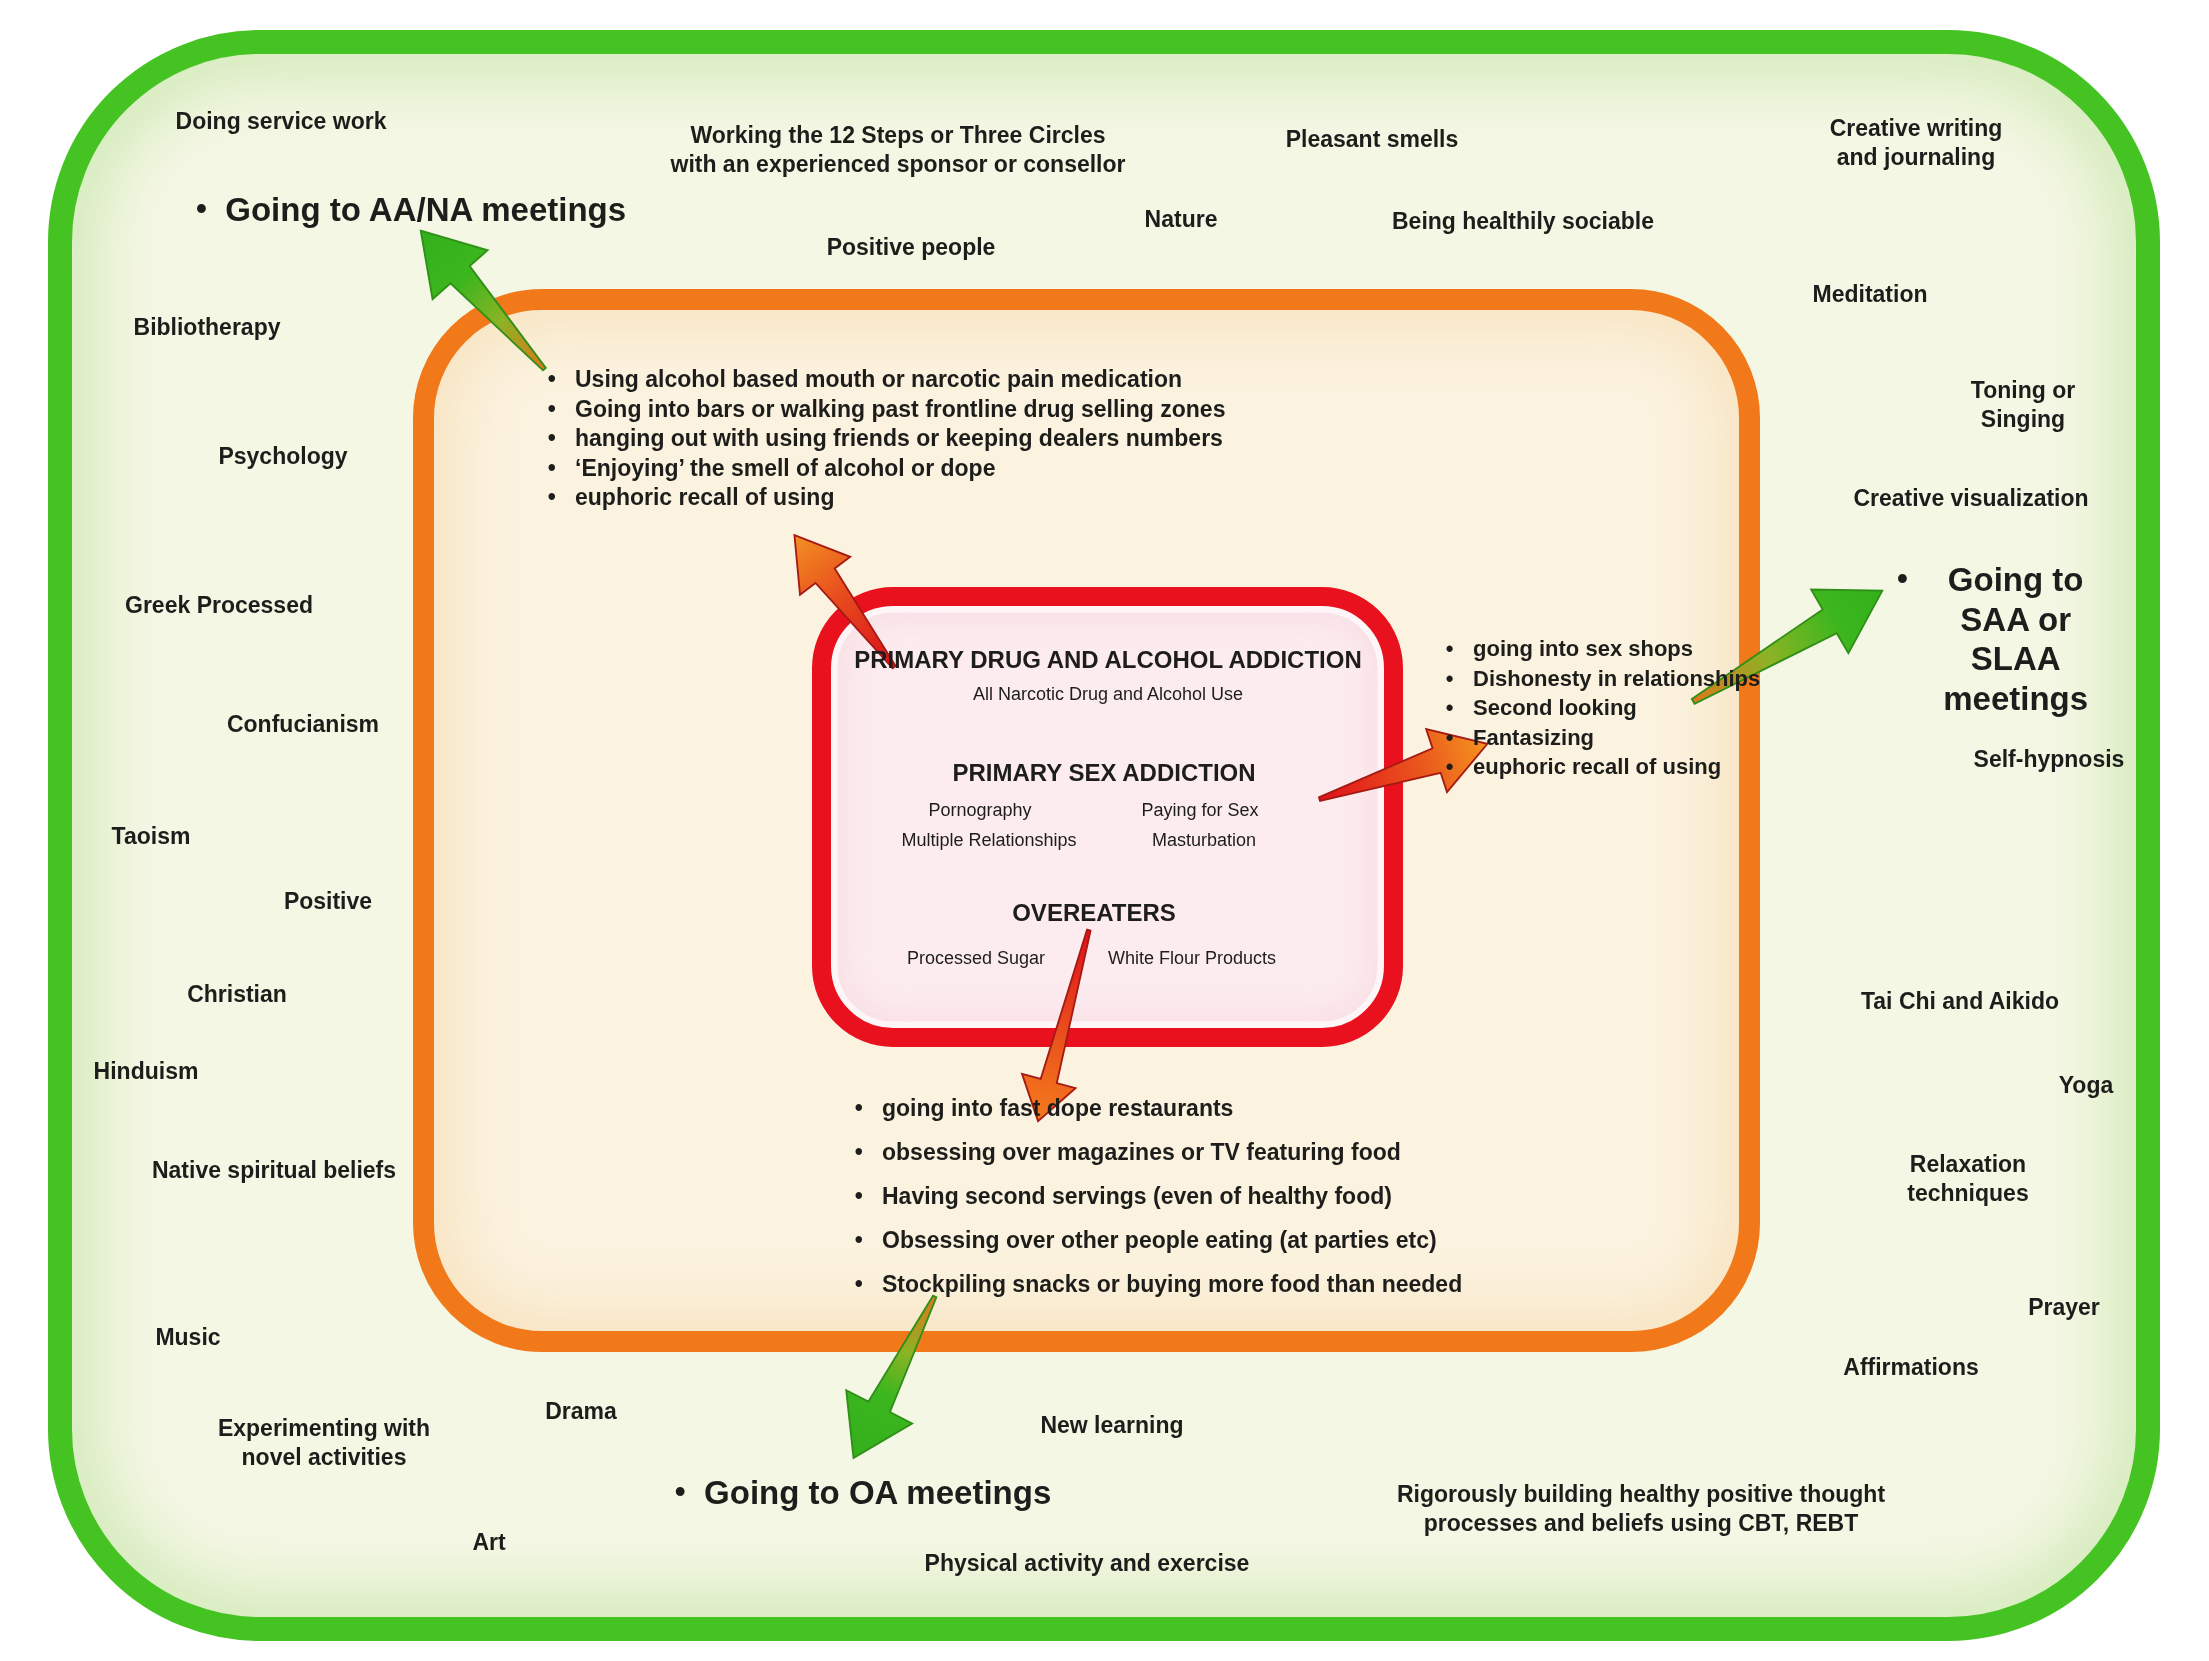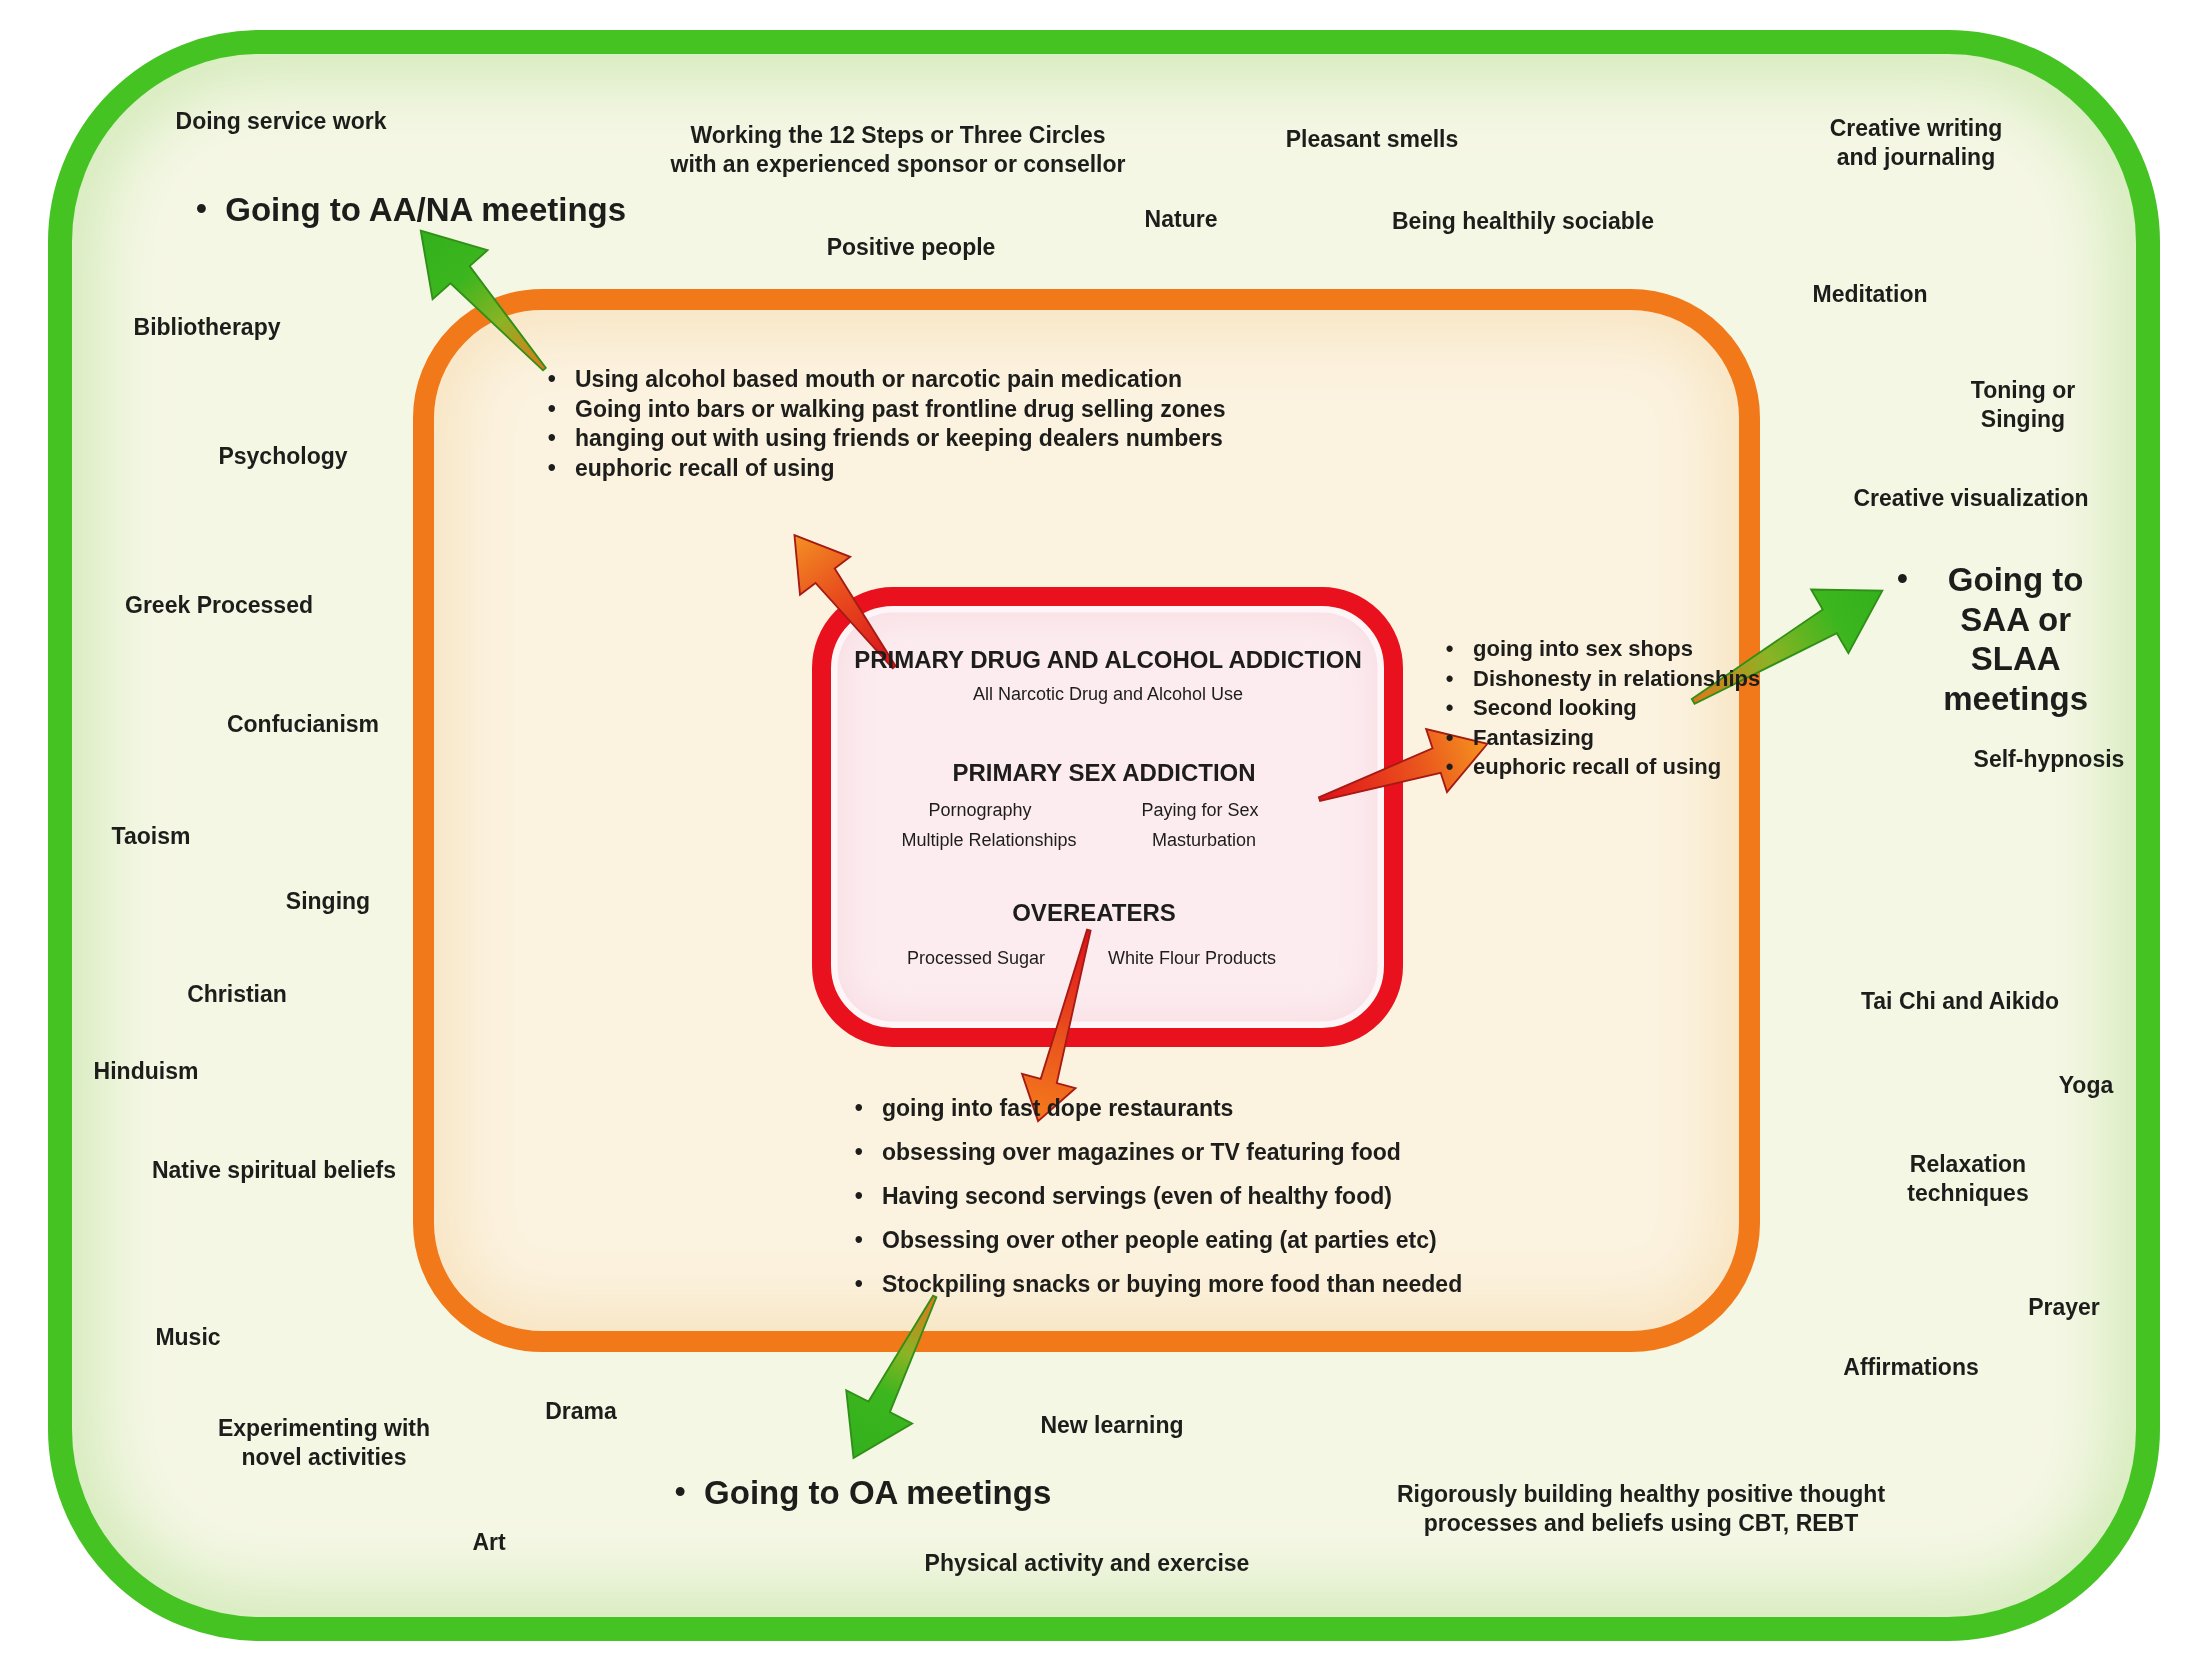--- a/index.html
+++ b/index.html
@@ -87,20 +87,21 @@
   <div class="ic" style="left:989px;top:840px;">Multiple Relationships</div>
   <div class="ic" style="left:1204px;top:840px;">Masturbation</div>
   <div class="ic b" style="left:1094px;top:913px;">OVEREATERS</div>
   <div class="ic" style="left:976px;top:958px;">Processed Sugar</div>
   <div class="ic" style="left:1192px;top:958px;">White Flour Products</div>
 
   <ul class="blist" style="left:544px;top:365px;">
     <li>Using alcohol based mouth or narcotic pain medication</li>
     <li>Going into bars or walking past frontline drug selling zones</li>
     <li>hanging out with using friends or keeping dealers numbers</li>
+    <li>‘Enjoying’ the smell of alcohol or dope</li>
     <li>euphoric recall of using</li>
   </ul>
   <ul class="blist sex" style="left:1442px;top:634px;">
     <li>going into sex shops</li>
     <li>Dishonesty in relationships</li>
     <li>Second looking</li>
     <li>Fantasizing</li>
     <li>euphoric recall of using</li>
   </ul>
   <ul class="blist food" style="left:851px;top:1086px;">
@@ -136,21 +137,21 @@
   <div class="lbl" style="left:911px;top:248px;">Positive people</div>
   <div class="lbl" style="left:1870px;top:295px;">Meditation</div>
   <div class="lbl" style="left:207px;top:328px;">Bibliotherapy</div>
   <div class="lbl" style="left:2023px;top:369px;margin-top:36px;">Toning or Singing</div>
   <div class="lbl" style="left:283px;top:457px;">Psychology</div>
   <div class="lbl" style="left:1971px;top:499px;">Creative visualization</div>
   <div class="lbl" style="left:219px;top:606px;">Greek Processed</div>
   <div class="lbl" style="left:303px;top:725px;">Confucianism</div>
   <div class="lbl" style="left:2049px;top:760px;">Self-hypnosis</div>
   <div class="lbl" style="left:151px;top:837px;">Taoism</div>
-  <div class="lbl" style="left:328px;top:902px;">Singing</div>
+  <div class="lbl" style="left:328px;top:902px;">Positive</div>
   <div class="lbl" style="left:237px;top:995px;">Christian</div>
   <div class="lbl" style="left:1960px;top:1002px;">Tai Chi and Aikido</div>
   <div class="lbl" style="left:146px;top:1072px;">Hinduism</div>
   <div class="lbl" style="left:2086px;top:1086px;">Yoga</div>
   <div class="lbl" style="left:274px;top:1171px;">Native spiritual beliefs</div>
   <div class="lbl" style="left:1968px;top:1179px;">Relaxation techniques</div>
   <div class="lbl" style="left:188px;top:1338px;">Music</div>
   <div class="lbl" style="left:2064px;top:1308px;">Prayer</div>
   <div class="lbl" style="left:1911px;top:1368px;">Affirmations</div>
   <div class="lbl" style="left:324px;top:1443px;">Experimenting with

